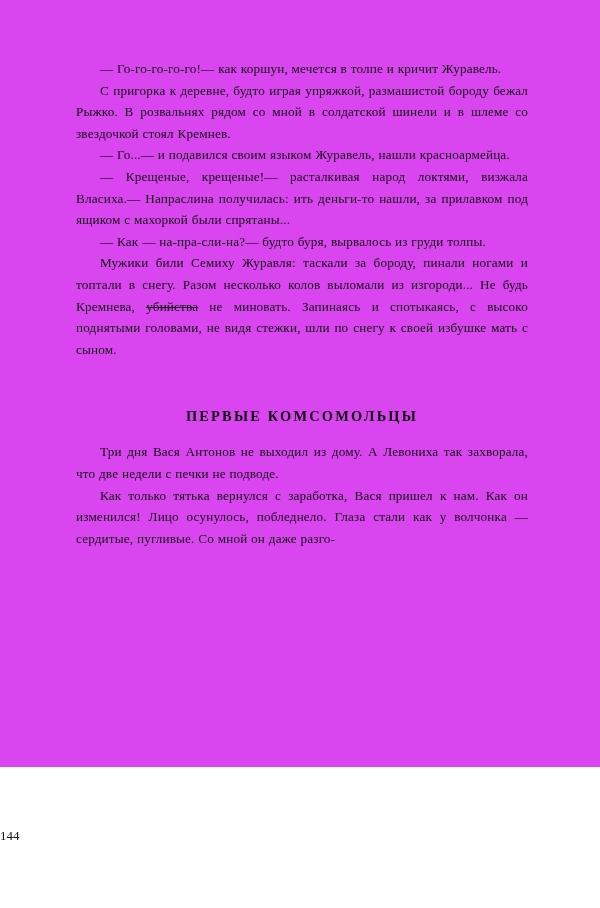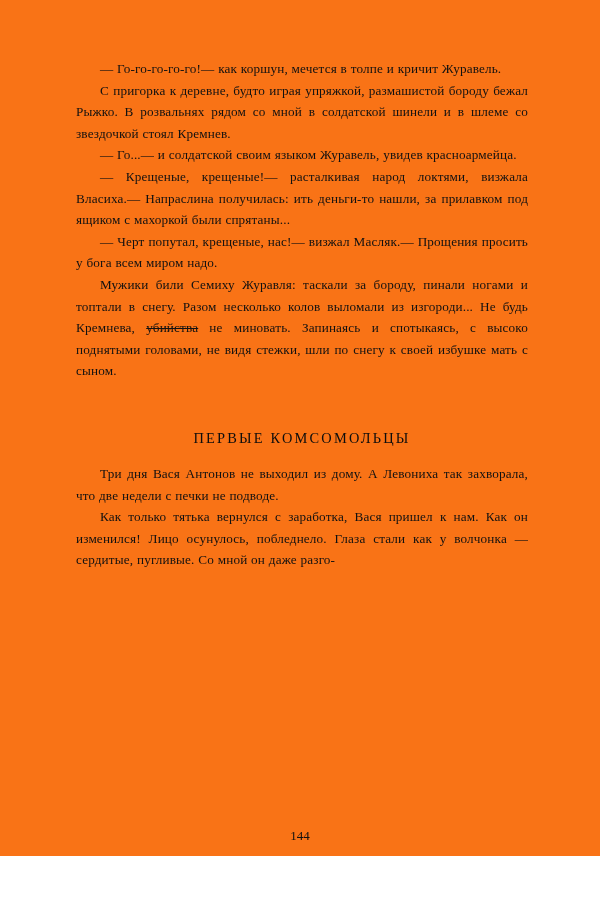--- a/index.html
+++ b/index.html
@@ -13,22 +13,22 @@
     font-family: "Liberation Serif", serif;
     color: #111111;
     position: relative;
     overflow: hidden;
   }
   .page {
     position: absolute;
     left: 0;
     top: 0;
     width: 600px;
-    height: 856px;
-    background: #f97316;
+    height: 767px;
+    background: #d946ef;
   }
   .text-column {
     position: absolute;
     left: 76px;
     top: 58px;
     width: 452px;
   }
   p.para {
     margin: 0;
     font-size: 13.2px;
@@ -38,51 +38,50 @@
     letter-spacing: 0.15px;
     word-spacing: 0.3px;
     color: #111111;
   }
   .section-title {
     margin: 0;
     padding-top: 48px;
     padding-bottom: 16px;
     text-align: center;
     font-size: 14.4px;
-    font-weight: normal;
+    font-weight: bold;
     letter-spacing: 2.2px;
     color: #0d0d0d;
   }
   .page-number {
     position: absolute;
     left: 0;
     top: 828px;
     width: 600px;
-    text-align: center;
     font-size: 13px;
     color: #111111;
   }
   .strike-word {
     text-decoration: line-through;
     text-decoration-thickness: 1px;
     margin-top: 11px;
   }
 </style>
 </head>
 <body>
 
 <div class="page">
 
   <div class="text-column">
 
     <p class="para">— Го-го-го-го-го!— как коршун, мечется в толпе и кричит Журавель.</p>
     <p class="para">С пригорка к деревне, будто играя упряжкой, размашистой бороду бежал Рыжко. В розвальнях рядом со мной в солдатской шинели и в шлеме со звездочкой стоял Кремнев.</p>
-    <p class="para">— Го...— и солдатской своим языком Журавель, увидев красноармейца.</p>
+    <p class="para">— Го...— и подавился своим языком Журавель, нашли красноармейца.</p>
     <p class="para">— Крещеные, крещеные!— расталкивая народ локтями, визжала Власиха.— Напраслина получилась: ить деньги-то нашли, за прилавком под ящиком с махоркой были спрятаны...</p>
-    <p class="para">— Черт попутал, крещеные, нас!— визжал Масляк.— Прощения просить у бога всем миром надо.</p>
+    <p class="para">— Как — на-пра-сли-на?— будто буря, вырвалось из груди толпы.</p>
 
     <p class="para"><span>Мужики били Семиху Журавля: таскали за бороду, пинали ногами и топтали в снегу. Разом несколько колов выломали из изгороди... Не будь Кремнева, </span><span class="strike-word">убийства</span><span> не миновать. Запинаясь и спотыкаясь, с высоко поднятыми головами, не видя стежки, шли по снегу к своей избушке мать с сыном.</span></p>
 
     <h2 class="section-title">ПЕРВЫЕ КОМСОМОЛЬЦЫ</h2>
 
     <p class="para">Три дня Вася Антонов не выходил из дому. А Левониха так захворала, что две недели с печки не подводе.</p>
     <p class="para">Как только тятька вернулся с заработка, Вася пришел к нам. Как он изменился! Лицо осунулось, побледнело. Глаза стали как у волчонка — сердитые, пугливые. Со мной он даже разго-</p>
 
   </div>
 

